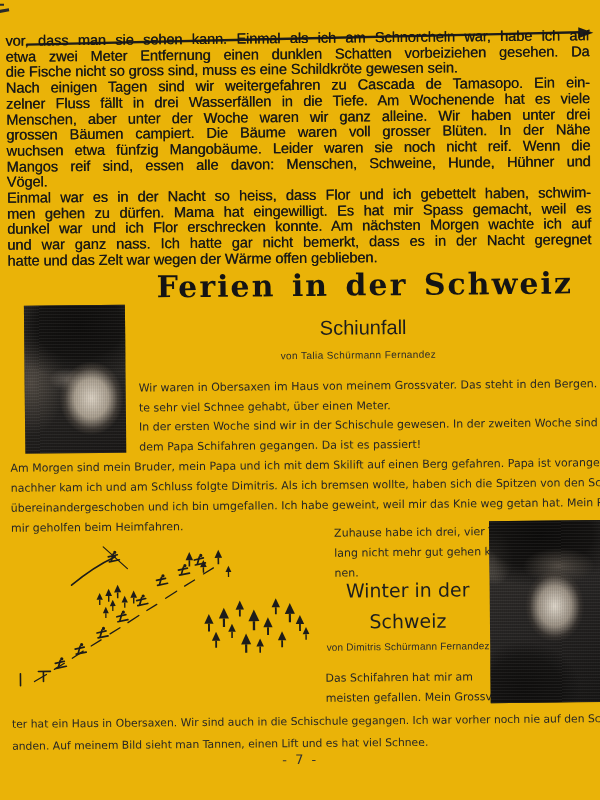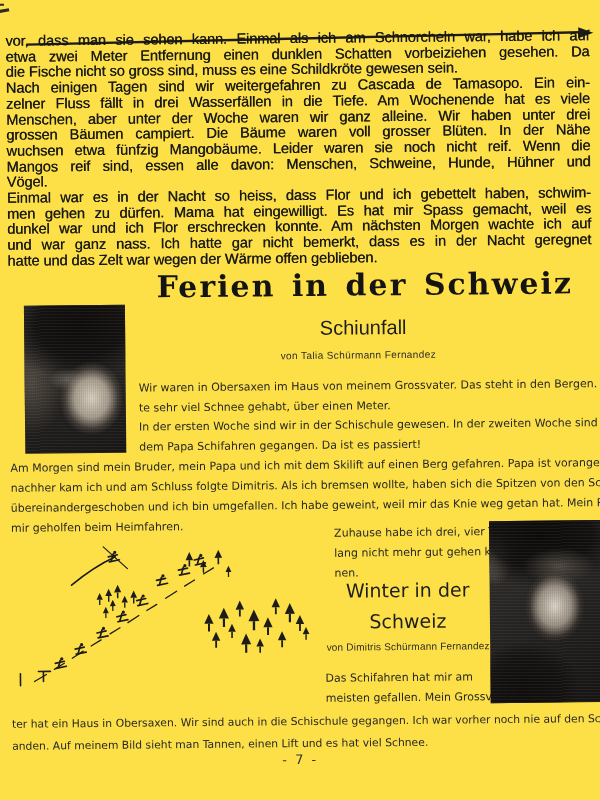--- a/index.html
+++ b/index.html
@@ -1,17 +1,17 @@
 <!DOCTYPE html>
 <html><head>
 <meta charset="utf-8">
 <style>
   html,body{margin:0;padding:0;}
   body{width:600px;height:800px;overflow:hidden;background:#ffffff;}
-  .page{position:absolute;inset:0;background:#fde047;color:#1d1c1a;
+  .page{position:absolute;inset:0;background:#eab308;color:#1d1c1a;
         font-family:"Liberation Sans",sans-serif;}
   .tilt{position:absolute;inset:0;transform:rotate(-0.55deg);transform-origin:300px 420px;}
 
   
   .top-text{position:absolute;left:9px;top:31px;width:584px;
             font-size:14.6px;line-height:15.7px;letter-spacing:-0.1px;color:#171717;
             text-shadow:0.35px 0 0 rgba(23,23,23,.85);}
   .top-text .ln{white-space:normal;text-align:left;}
   .top-text .ln.just{text-align:justify;text-align-last:justify;}
 

